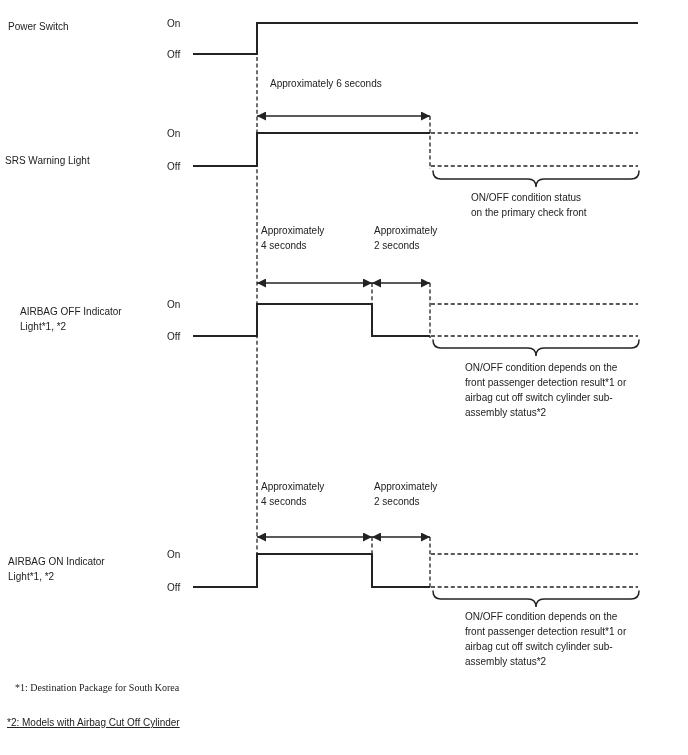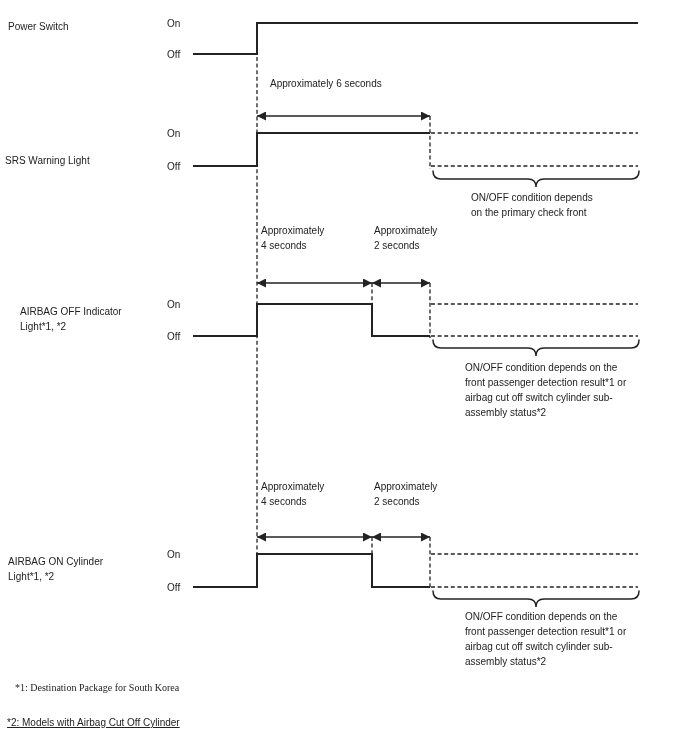--- a/index.html
+++ b/index.html
@@ -76,21 +76,21 @@
     </g>
   </svg>
 
   <div class="t" style="left:8px;top:19px;">Power Switch</div>
   <div class="t" style="left:5px;top:141px;margin-top:12px;">SRS Warning Light</div>
   <div class="t" style="left:20px;top:304px;">
     <div>AIRBAG OFF Indicator</div>
     <div>Light*1, *2</div>
   </div>
   <div class="t" style="left:8px;top:554px;">
-    <div>AIRBAG ON Cylinder</div>
+    <div>AIRBAG ON Indicator</div>
     <div>Light*1, *2</div>
   </div>
 
   <div class="t" style="left:167px;top:16px;">On</div>
   <div class="t" style="left:167px;top:47px;">Off</div>
   <div class="t" style="left:167px;top:126px;">On</div>
   <div class="t" style="left:167px;top:159px;">Off</div>
   <div class="t" style="left:167px;top:297px;">On</div>
   <div class="t" style="left:167px;top:329px;">Off</div>
   <div class="t" style="left:167px;top:547px;">On</div>
@@ -110,21 +110,21 @@
   <div class="t" style="left:261px;top:479px;">
     <div>Approximately</div>
     <div>4 seconds</div>
   </div>
   <div class="t" style="left:374px;top:479px;">
     <div>Approximately</div>
     <div>2 seconds</div>
   </div>
 
   <div class="t" style="left:471px;top:190px;">
-    <div>ON/OFF condition depends</div>
+    <div>ON/OFF condition status</div>
     <div>on the primary check front</div>
   </div>
 
   <div class="t" style="left:465px;top:360px;">
     <div>ON/OFF condition depends on the</div>
     <div>front passenger detection result*1 or</div>
     <div>airbag cut off switch cylinder sub-</div>
     <div>assembly status*2</div>
   </div>
 

